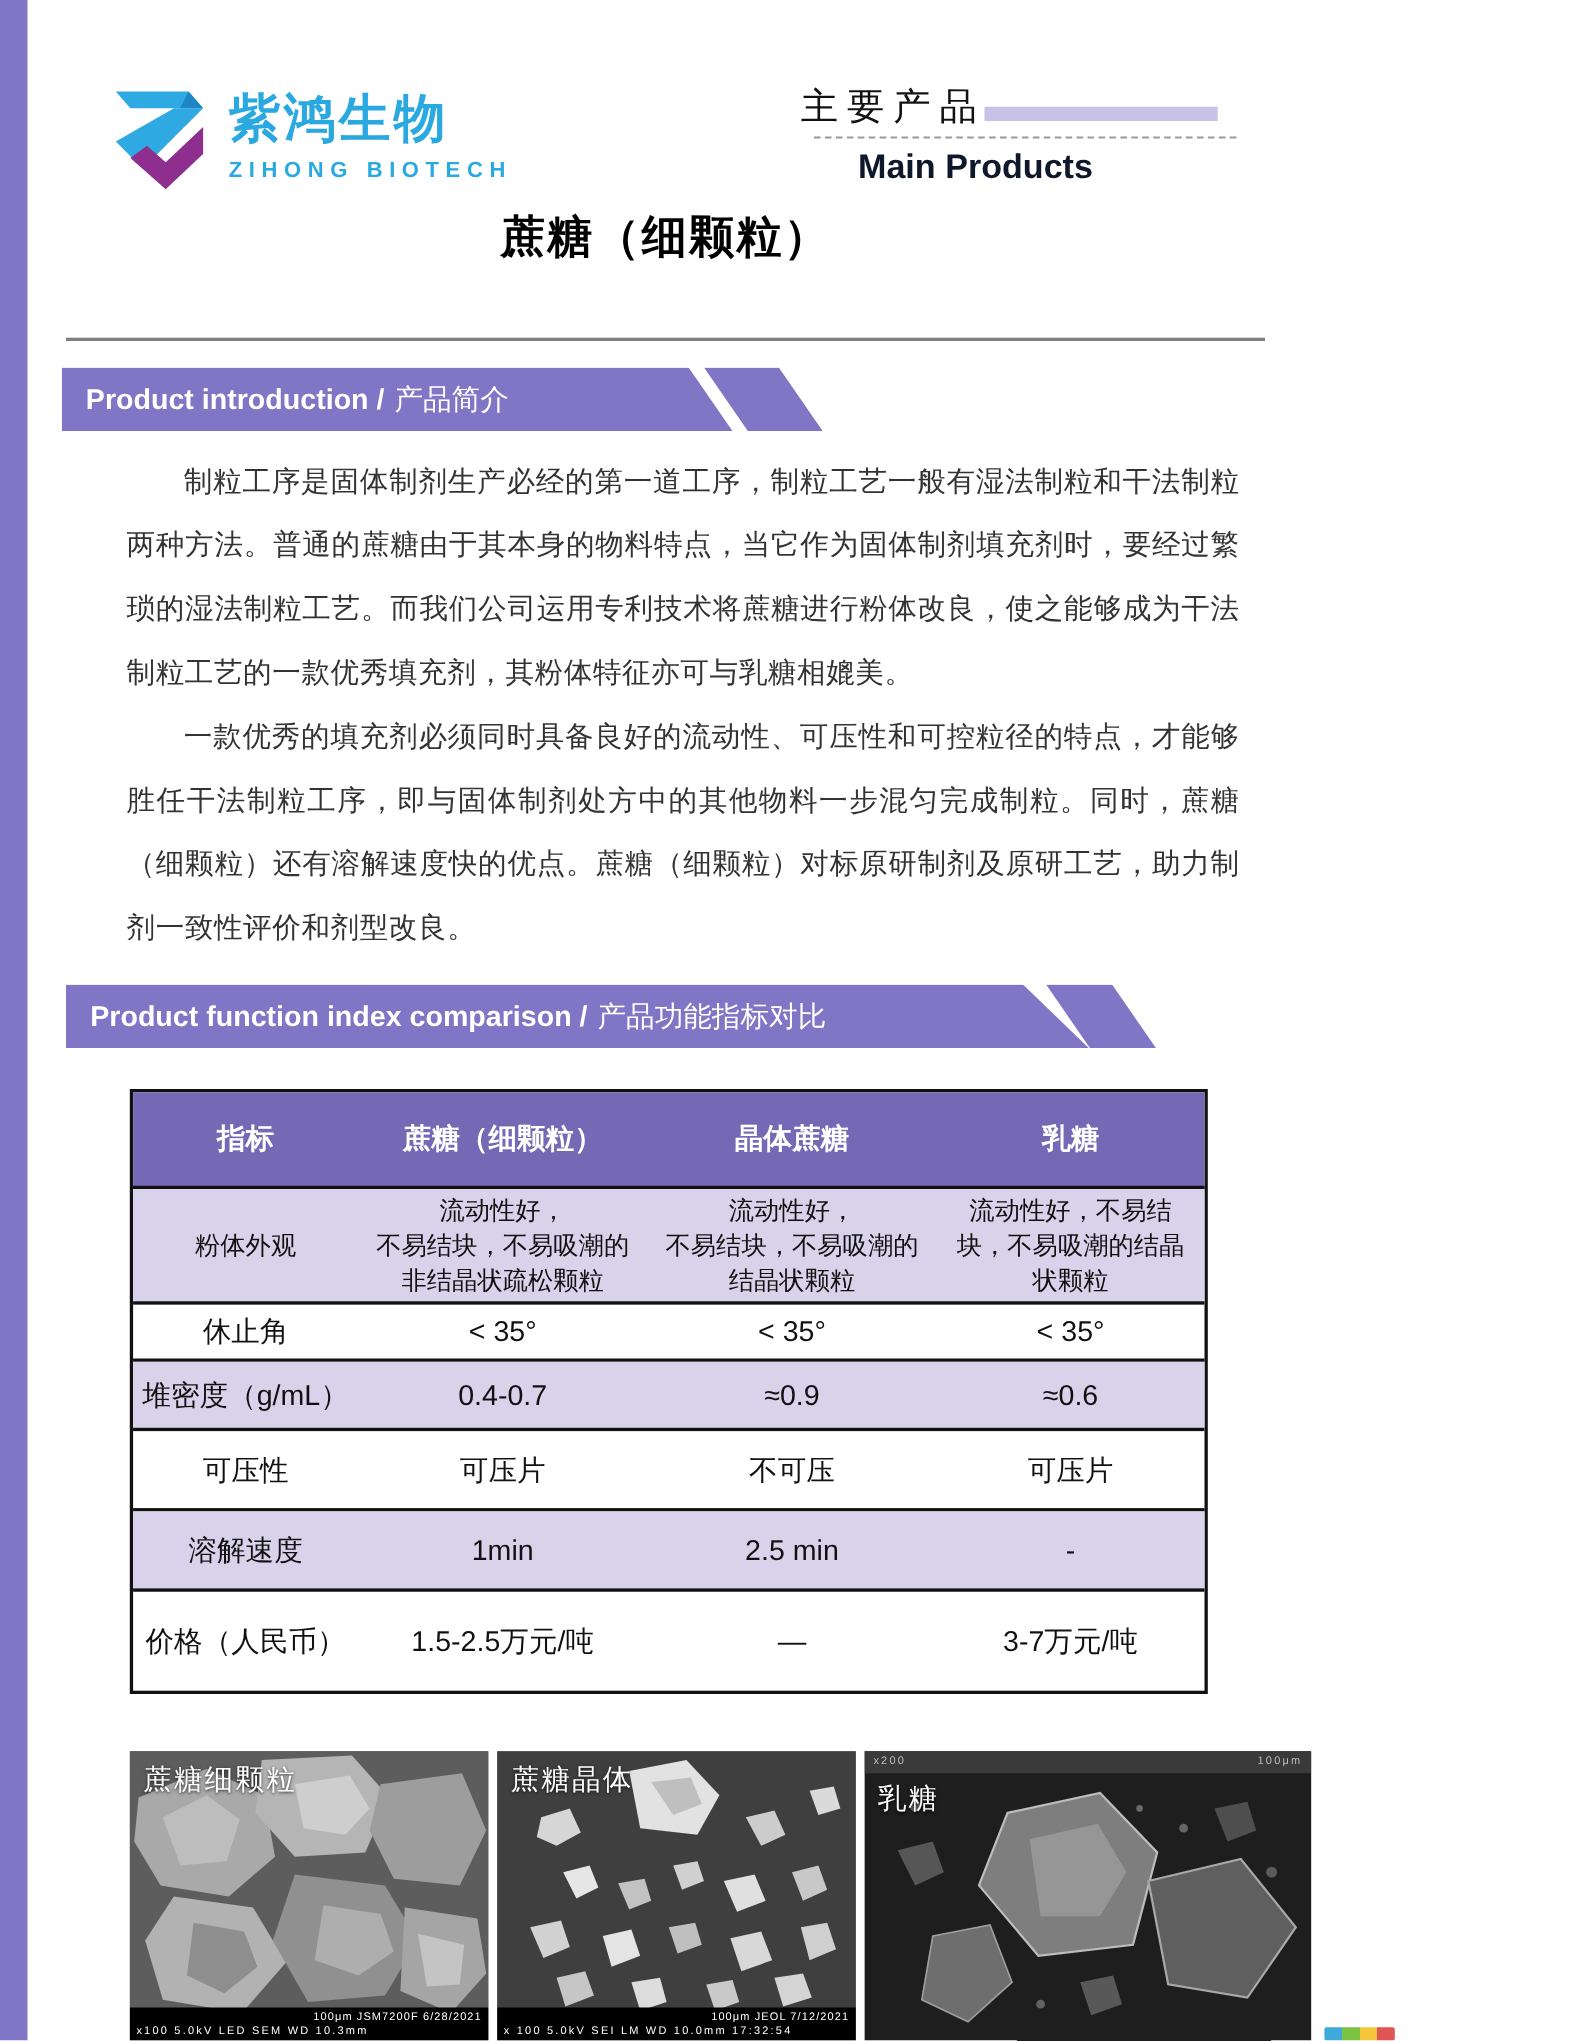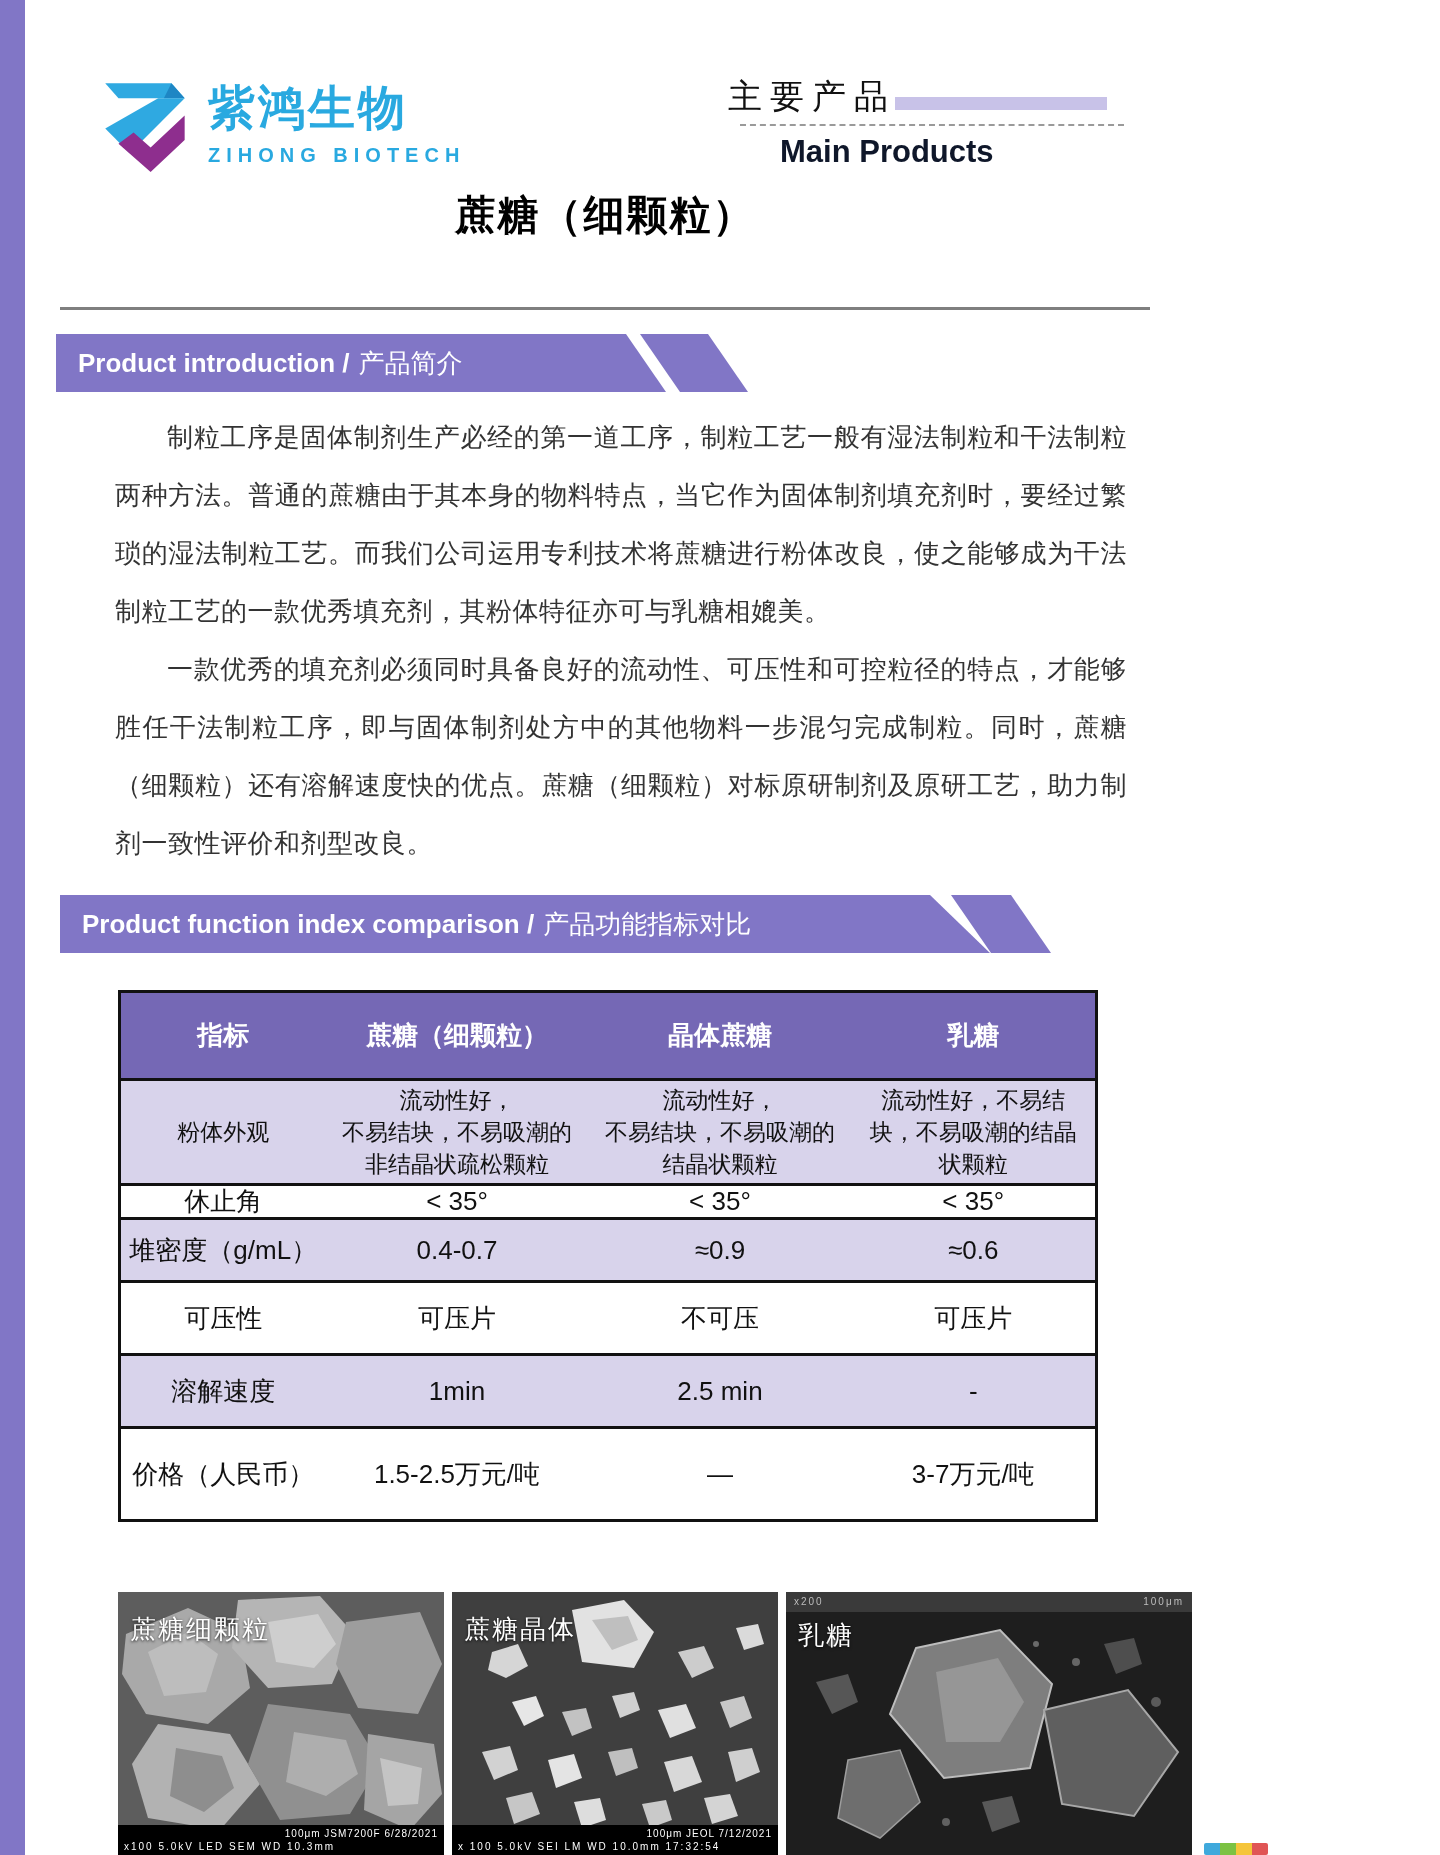--- a/index.html
+++ b/index.html
@@ -54,28 +54,28 @@
   .cmp-table { left:118px; top:990px; width:980px; border:3px solid #111; background:#fff; }
   .trow { display:flex; width:100%; align-items:stretch; border-bottom:3px solid #111; }
   .trow:last-child { border-bottom:none; }
   .tcell { display:flex; align-items:center; justify-content:center; text-align:center;
     font-size:26px; color:#111; padding:2px 8px; }
   .c0 { width:21%; } .c1 { width:27%; } .c2 { width:27%; } .c3 { width:25%; }
   .thead { background:#7568B5; height:88px; }
   .thead .tcell { color:#fff; font-weight:bold; }
   .alt { background:#D8D3EB; }
   .r1 { height:105px; } .r1 .tcell { font-size:23px; line-height:32px; }
-  .r2 { height:34px; } .r3 { height:63px; } .r4 { height:73px;font-family:Liberation Serif, serif; }
+  .r2 { height:52px; } .r3 { height:63px; } .r4 { height:73px;font-family:Liberation Serif, serif; }
   .r5 { height:73px; } .r6 { height:90px; }
   .pre { white-space:pre-line; }
 
   
   .sem { top:1592px; height:263px; overflow:hidden; background:#444; }
   .sem svg { position:absolute; left:0; top:0; }
-  .sem-label { position:absolute; left:12px; top:20px; color:#fff; font-size:26px;
+  .sem-label { position:absolute; left:12px; top:8px; color:#fff; font-size:26px;
     letter-spacing:2px; text-shadow:0 1px 3px rgba(0,0,0,.8); z-index:3; }
   .sem1 { left:118px; width:326px; }
   .sem2 { left:452px; width:326px; }
   .sem3 { left:786px; width:406px;padding-left:35px; }
   .sem-footer { position:absolute; left:0; right:0; bottom:0; height:30px; background:#000;
     color:#fff; z-index:3; padding:2px 6px; }
   .sem-footer .f1 { font-size:10px; text-align:right; line-height:13px; letter-spacing:1px; }
   .sem-footer .f2 { font-size:10px; text-align:left; line-height:13px; letter-spacing:2px; }
   .sem3-header { position:absolute; left:0; right:0; top:0; height:20px; background:#3a3a3a;
     color:#bdbdbd; font-size:10px; line-height:20px; padding:0 8px; z-index:3;

